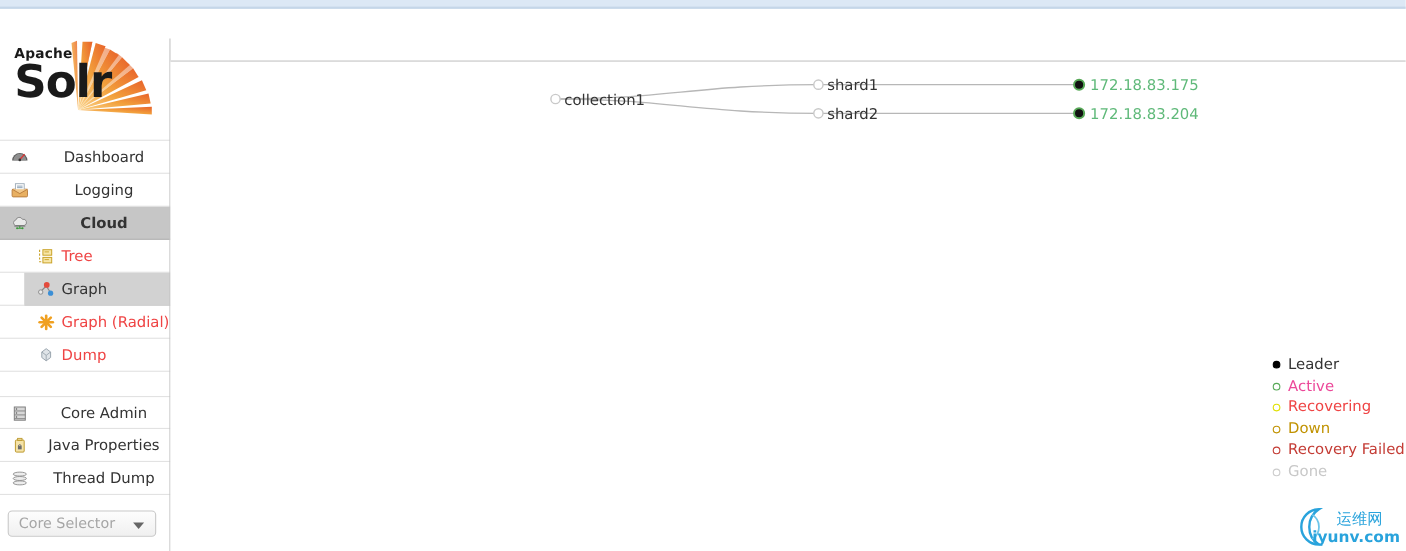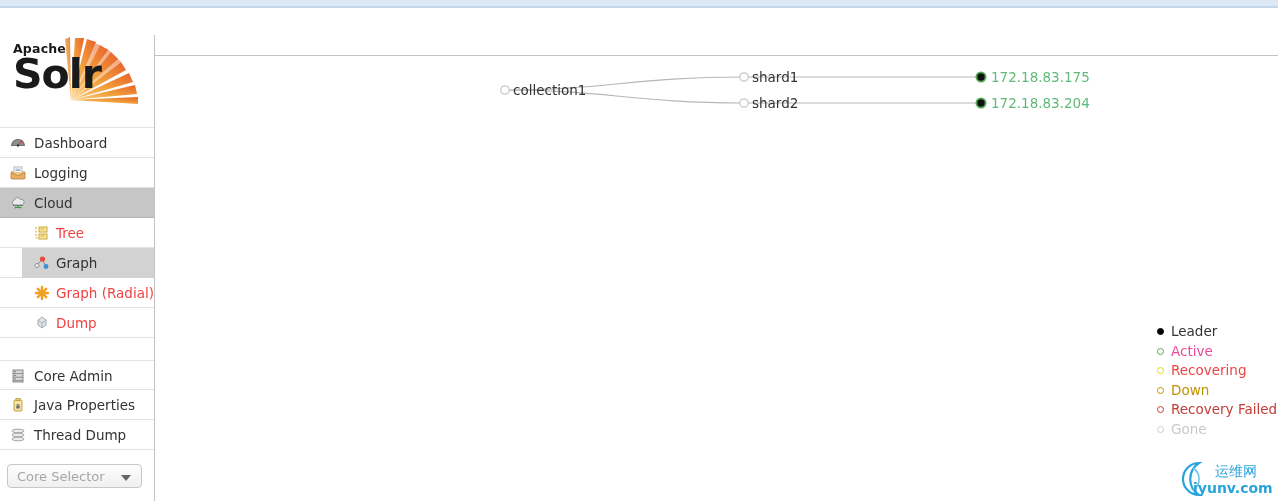--- a/index.html
+++ b/index.html
@@ -78,24 +78,25 @@
   .nav-item {
     position: relative;
     height: 30px;
     line-height: 30px;
     border-bottom: 1px solid #e2e2e2;
     font-size: 13.5px;
     color: #333;
     padding-left: 34px;
     box-sizing: border-box;
     white-space: nowrap;
+    text-align: center;
   }
   .nav-item.active {
     background: #c6c6c6;
-    font-weight: normal;
+    font-weight: bold;
     border-bottom-color: #b4b4b4;
   }
   .nav-item .ico {
     position: absolute;
     left: 10px; top: 7px;
     width: 16px; height: 16px;
   }
 
   .subnav {
     width: 155px;

